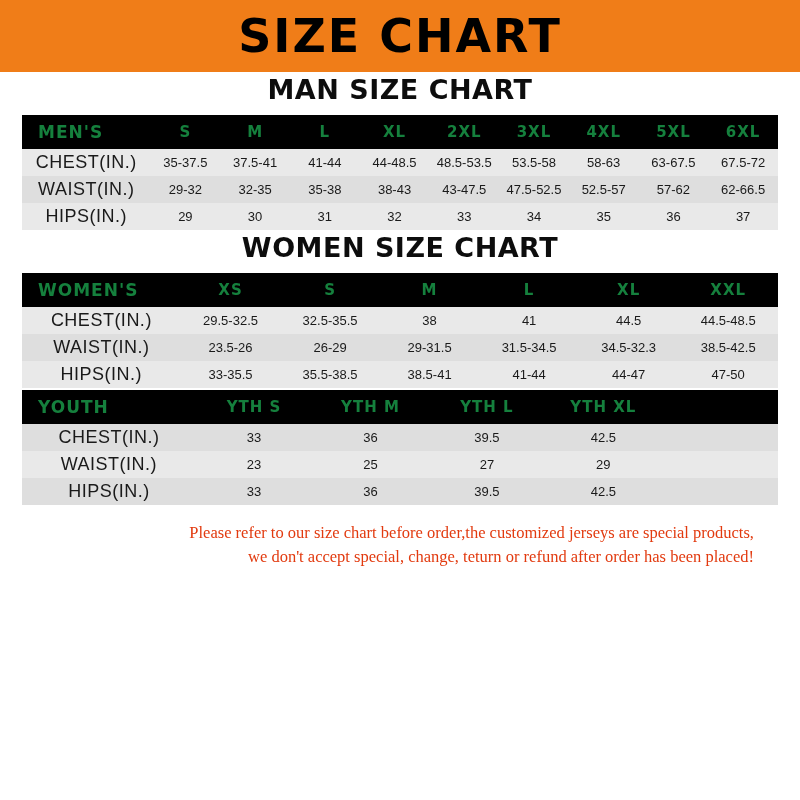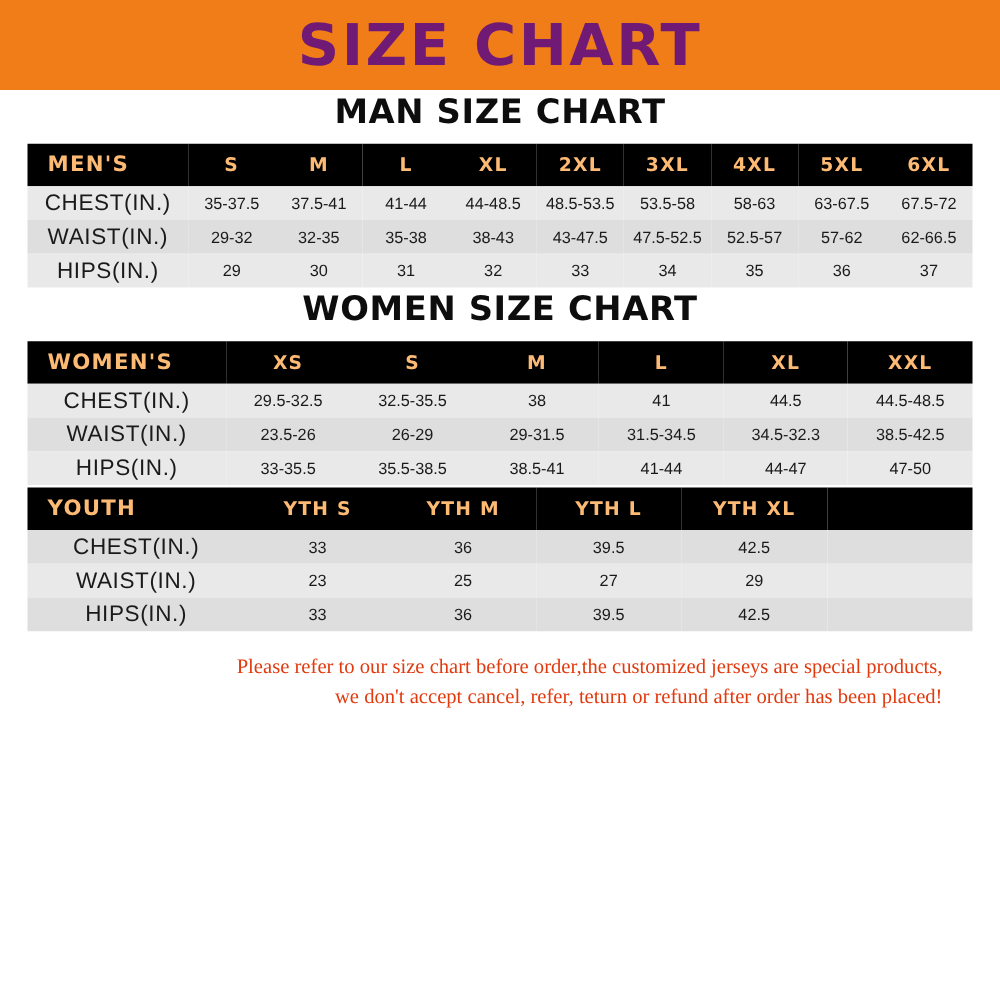--- a/index.html
+++ b/index.html
@@ -25,21 +25,21 @@
     height: 72px;
     display: flex;
     align-items: center;
     justify-content: center;
   }
   .header-title {
     font-family: "DejaVu Sans", sans-serif;
     font-weight: bold;
     font-size: 46px;
     letter-spacing: 2px;
-    color: #701a75;
+    color: #000000;
     text-align: center;
     line-height: 1;
   }
   .content {
     padding: 0 22px;
     box-sizing: border-box;
   }
   .section {
     margin-top: 2px;
   }
@@ -62,21 +62,21 @@
     text-align: center;
     font-size: 13px;
     color: #1a1a1a;
     font-family: "Liberation Sans", sans-serif;
     padding: 0;
     height: 27px;
     vertical-align: middle;
   }
   table.size-table thead th {
     background: #000000;
-    color: #fdba74;
+    color: #15803d;
     font-weight: bold;
     font-size: 15px;
     height: 34px;
     letter-spacing: 1px;
     font-family: "DejaVu Sans", sans-serif;
   }
   table.size-table thead th.first-col {
     text-align: left;
     padding-left: 16px;
     font-size: 17px;
@@ -284,17 +284,17 @@
             <td>39.5</td>
             <td>42.5</td>
             <td></td>
           </tr>
         </tbody>
       </table>
     </div>
 
     <div class="footnote">
       <div>Please refer to our size chart before order,the customized jerseys are special products,</div>
-      <div>we don't accept cancel, refer, teturn or refund after order has been placed!</div>
+      <div>we don't accept special, change, teturn or refund after order has been placed!</div>
     </div>
 
   </div>
 </div>
 
 </body></html>

